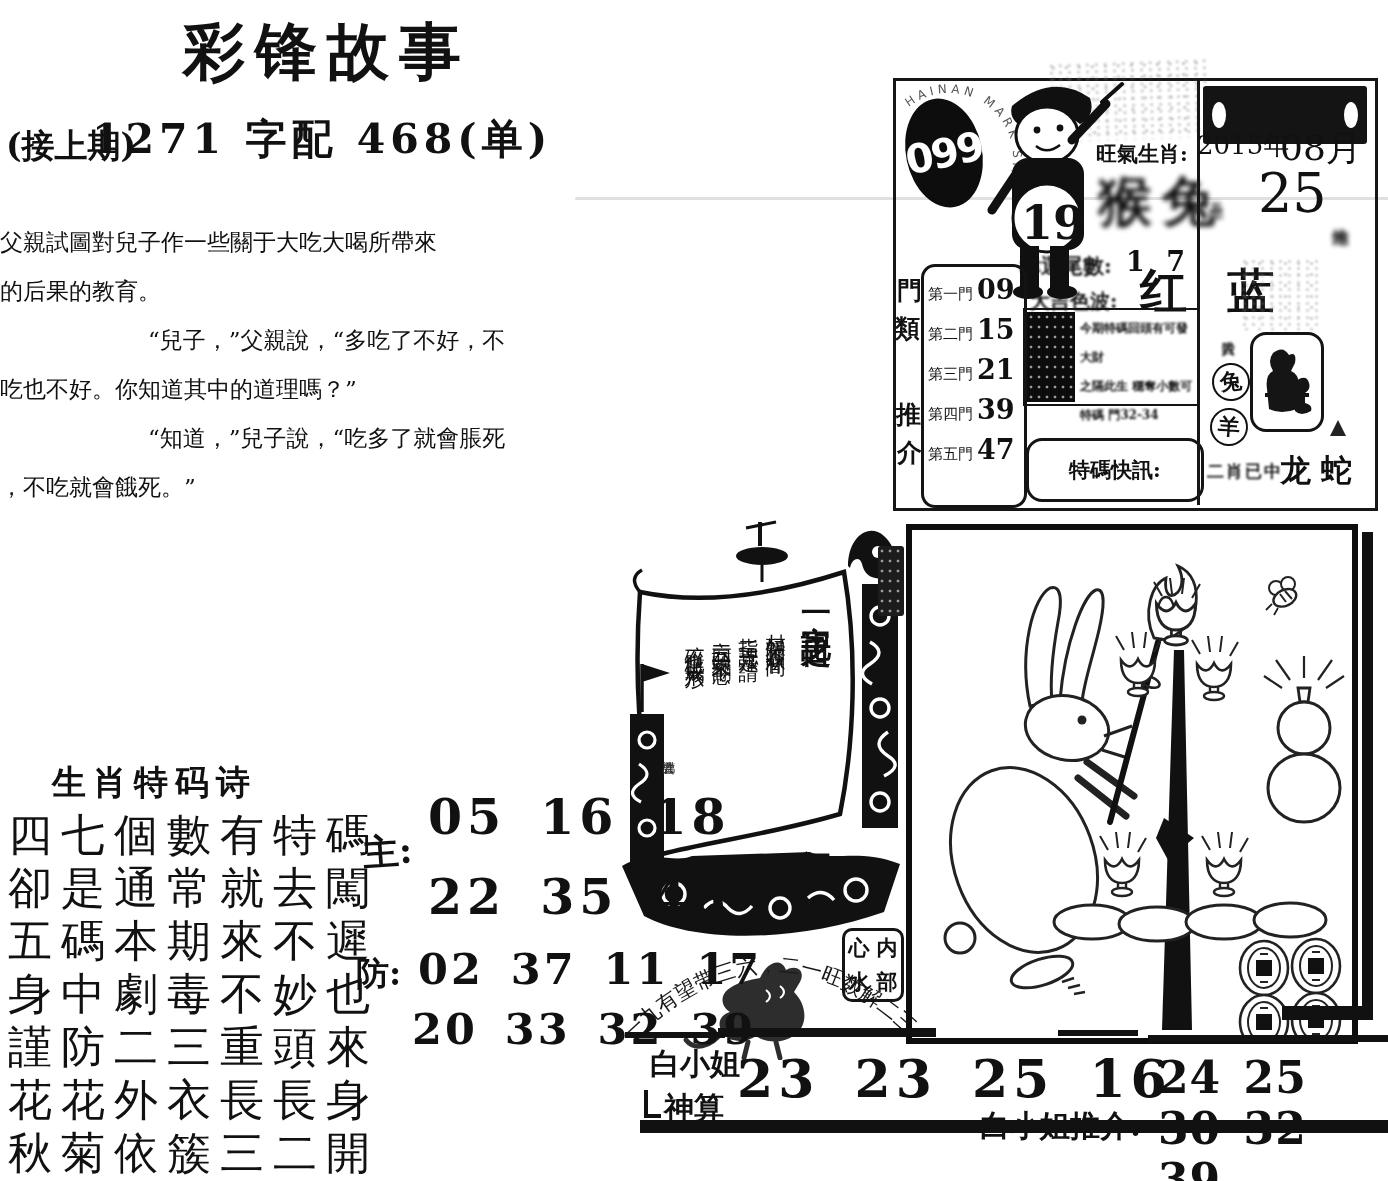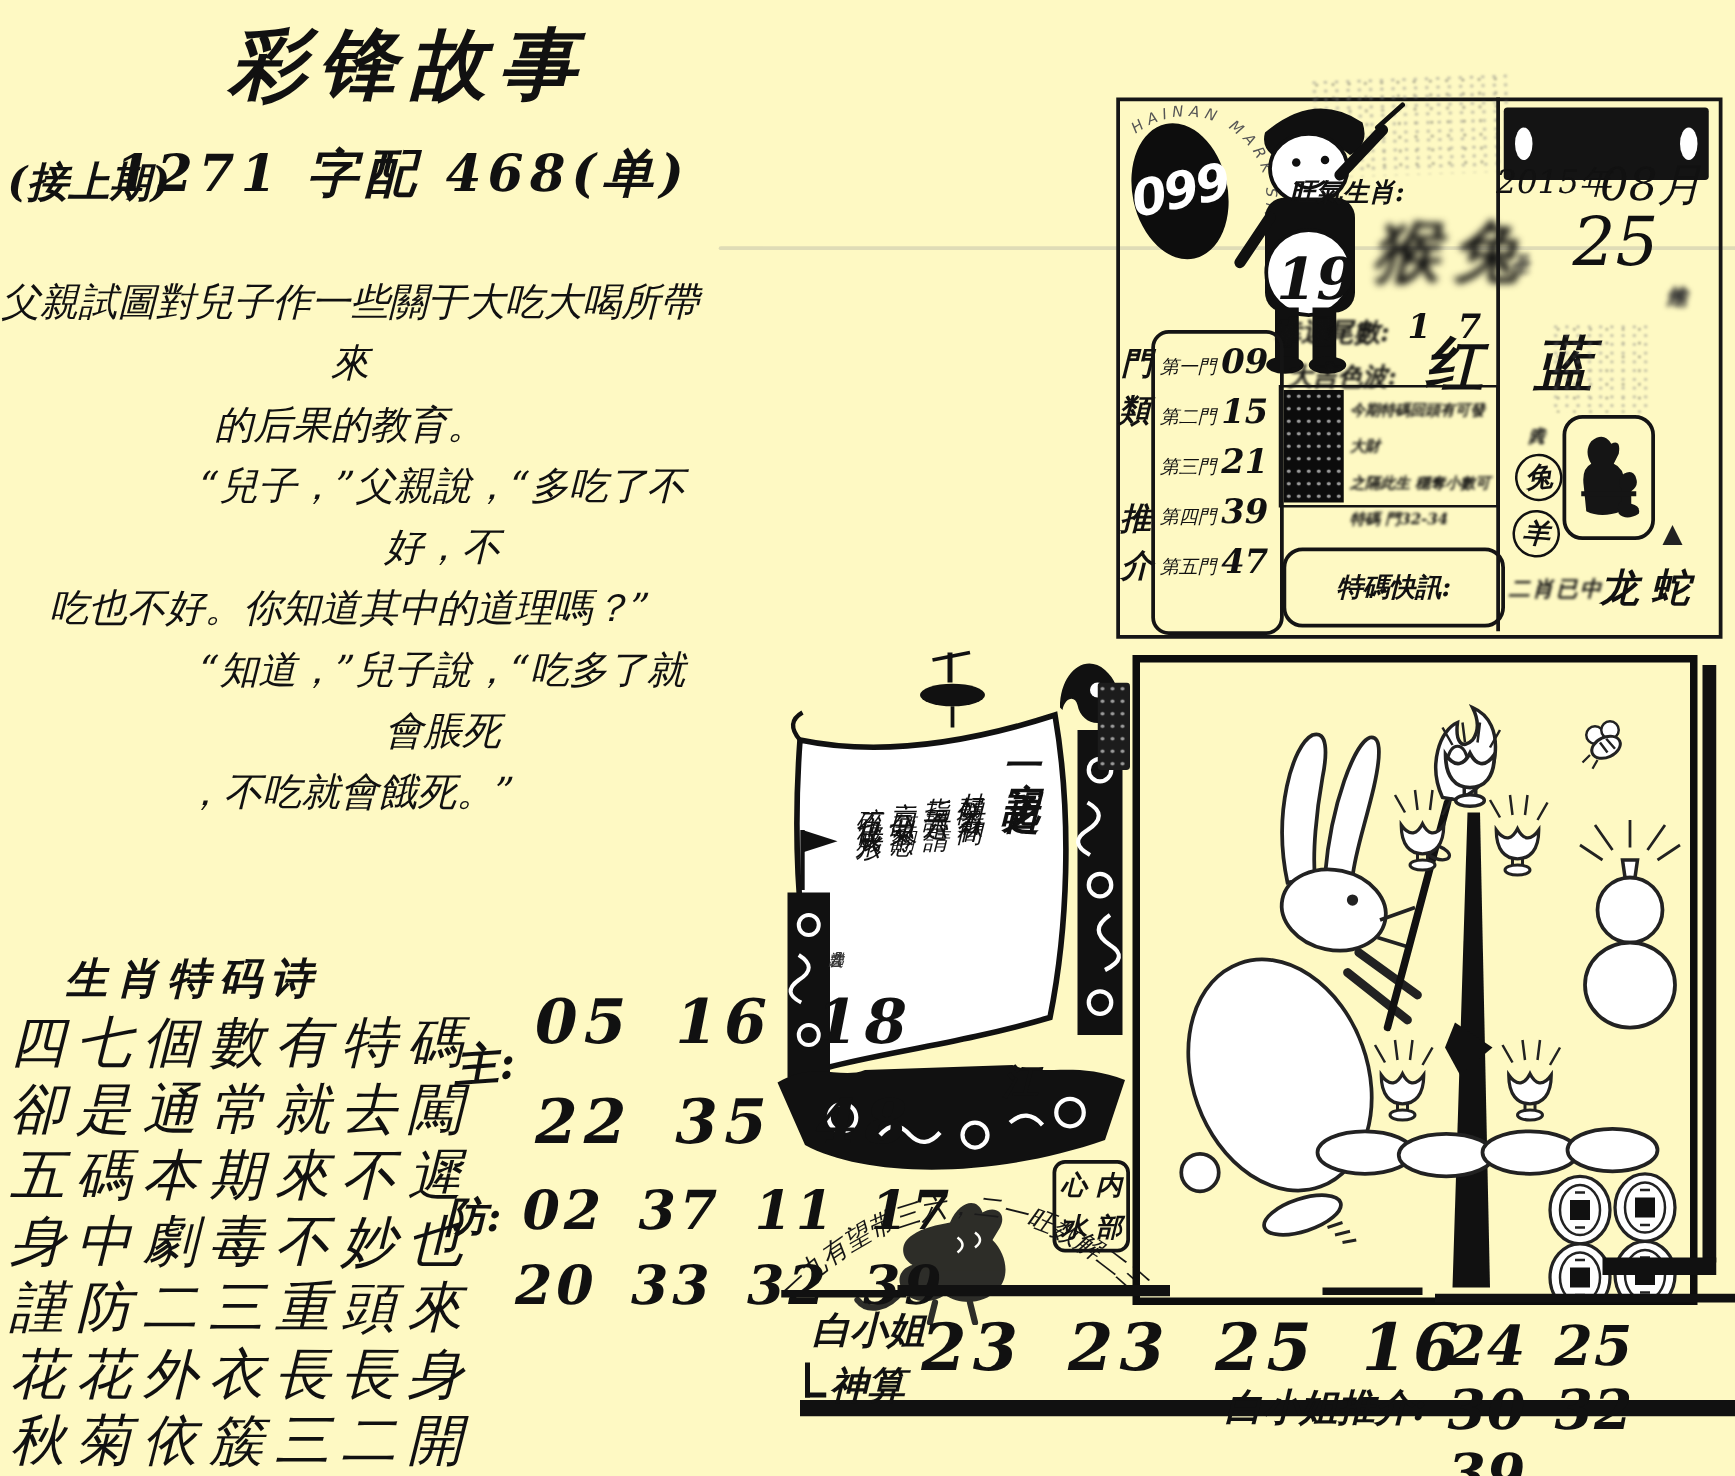--- a/index.html
+++ b/index.html
@@ -1,18 +1,18 @@
 <!DOCTYPE html>
 <html><head>
 <meta charset="utf-8">
 <style>
   html,body{margin:0;padding:0;background:#e8e8e8;}
   #page{
-    position:relative;width:1388px;height:1181px;background:#fef9c3;
-    overflow:hidden;font-family:"DejaVu Serif","Liberation Serif",serif;color:#111;font-style:italic;
+    position:relative;width:1388px;height:1181px;background:#ffffff;
+    overflow:hidden;font-family:"DejaVu Serif","Liberation Serif",serif;color:#111;
   }
   .abs{position:absolute;}
   .v{writing-mode:vertical-rl;text-orientation:upright;}
   .sans{font-family:"DejaVu Sans","Liberation Sans",sans-serif;}
   .blur05{filter:blur(.6px);} .blur1{filter:blur(1.1px);} .blur2{filter:blur(2px);} .blur3{filter:blur(2.8px);}
   .bar{position:absolute;background:#111;}
   .circlezo{border:2.5px solid #111;border-radius:50%;width:34px;height:34px;display:flex;align-items:center;justify-content:center;font-size:22px;font-weight:bold;}
   .doorrow{display:flex;align-items:baseline;gap:4px;padding:4.5px 4px;}
   .doorrow .dl{font-size:15px;} .doorrow .dv{font-size:27px;font-weight:bold;}
   .noise{
@@ -25,21 +25,21 @@
 </style>
 </head>
 <body>
 
 <div id="page">
 
   <div class="abs sans" style="left:183px;top:10px;font-size:62px;font-weight:900;letter-spacing:10px;">彩锋故事</div>
   <div class="abs" style="left:92px;top:90px;font-size:41px;letter-spacing:5px;font-weight:600;margin-top:22px;">1271 字配 468(单)</div>
   <div class="abs" style="left:6px;top:124px;font-size:33px;font-weight:600;">(接上期)</div>
 
-  <div class="abs" style="left:0;top:218px;width:560px;font-size:31px;line-height:49px;text-align:center;">
+  <div class="abs" style="left:0;top:218px;width:560px;font-size:23px;line-height:49px;">
     <div>父親試圖對兒子作一些關于大吃大喝所帶來</div>
     <div>的后果的教育。</div>
     <div style="padding-left:148px;">“兒子，”父親說，“多吃了不好，不</div>
     <div>吃也不好。你知道其中的道理嗎？”</div>
     <div style="padding-left:148px;">“知道，”兒子說，“吃多了就會脹死</div>
     <div>，不吃就會餓死。”</div>
   </div>
 
   <div class="abs" style="left:575px;top:197px;width:815px;height:3px;background:#999;opacity:.3;border-radius:2px;"></div>
 
@@ -70,21 +70,21 @@
     <rect x="28" y="80" width="72" height="92" rx="16" fill="#101010"></rect>
     <path d="M32,96 L8,132" stroke="#101010" stroke-width="9" stroke-linecap="round"></path>
     <circle cx="63" cy="140" r="34" fill="#fff" stroke="#101010" stroke-width="3"></circle>
     <rect x="36" y="168" width="19" height="42" fill="#101010"></rect>
     <rect x="66" y="168" width="19" height="42" fill="#101010"></rect>
     <ellipse cx="44" cy="214" rx="15" ry="7" fill="#101010"></ellipse>
     <ellipse cx="78" cy="214" rx="15" ry="7" fill="#101010"></ellipse>
   </svg>
   <div class="abs serif" style="left:1021px;top:196px;width:52px;text-align:center;font-size:46px;font-weight:600;">19</div>
 
-  <div class="abs blur05" style="left:1032px;top:140px;font-size:21px;font-weight:bold;">旺氣生肖:</div>
+  <div class="abs blur05" style="left:1096px;top:140px;font-size:21px;font-weight:bold;">旺氣生肖:</div>
   <div class="abs blur3" style="left:1098px;top:166px;font-size:54px;font-weight:bold;letter-spacing:10px;">猴兔</div>
   <div class="abs blur1" style="left:1020px;top:252px;font-size:21px;font-weight:bold;">幸運尾數:</div>
   <div class="abs" style="left:1126px;top:246px;font-size:27px;font-weight:600;letter-spacing:6px;">1 7</div>
   <div class="abs blur1" style="left:1030px;top:288px;font-size:20px;font-weight:bold;">大吉色波:</div>
   <div class="abs" style="left:1140px;top:260px;font-size:47px;font-weight:bold;letter-spacing:12px;">红 蓝</div>
 
   <div class="abs blur05" style="left:897px;top:274px;font-size:25px;font-weight:bold;">門</div>
   <div class="abs blur05" style="left:895px;top:312px;font-size:25px;font-weight:bold;">類</div>
   <div class="abs blur05" style="left:896px;top:398px;font-size:25px;font-weight:bold;">推</div>
   <div class="abs blur05" style="left:897px;top:436px;font-size:25px;font-weight:bold;">介</div>

